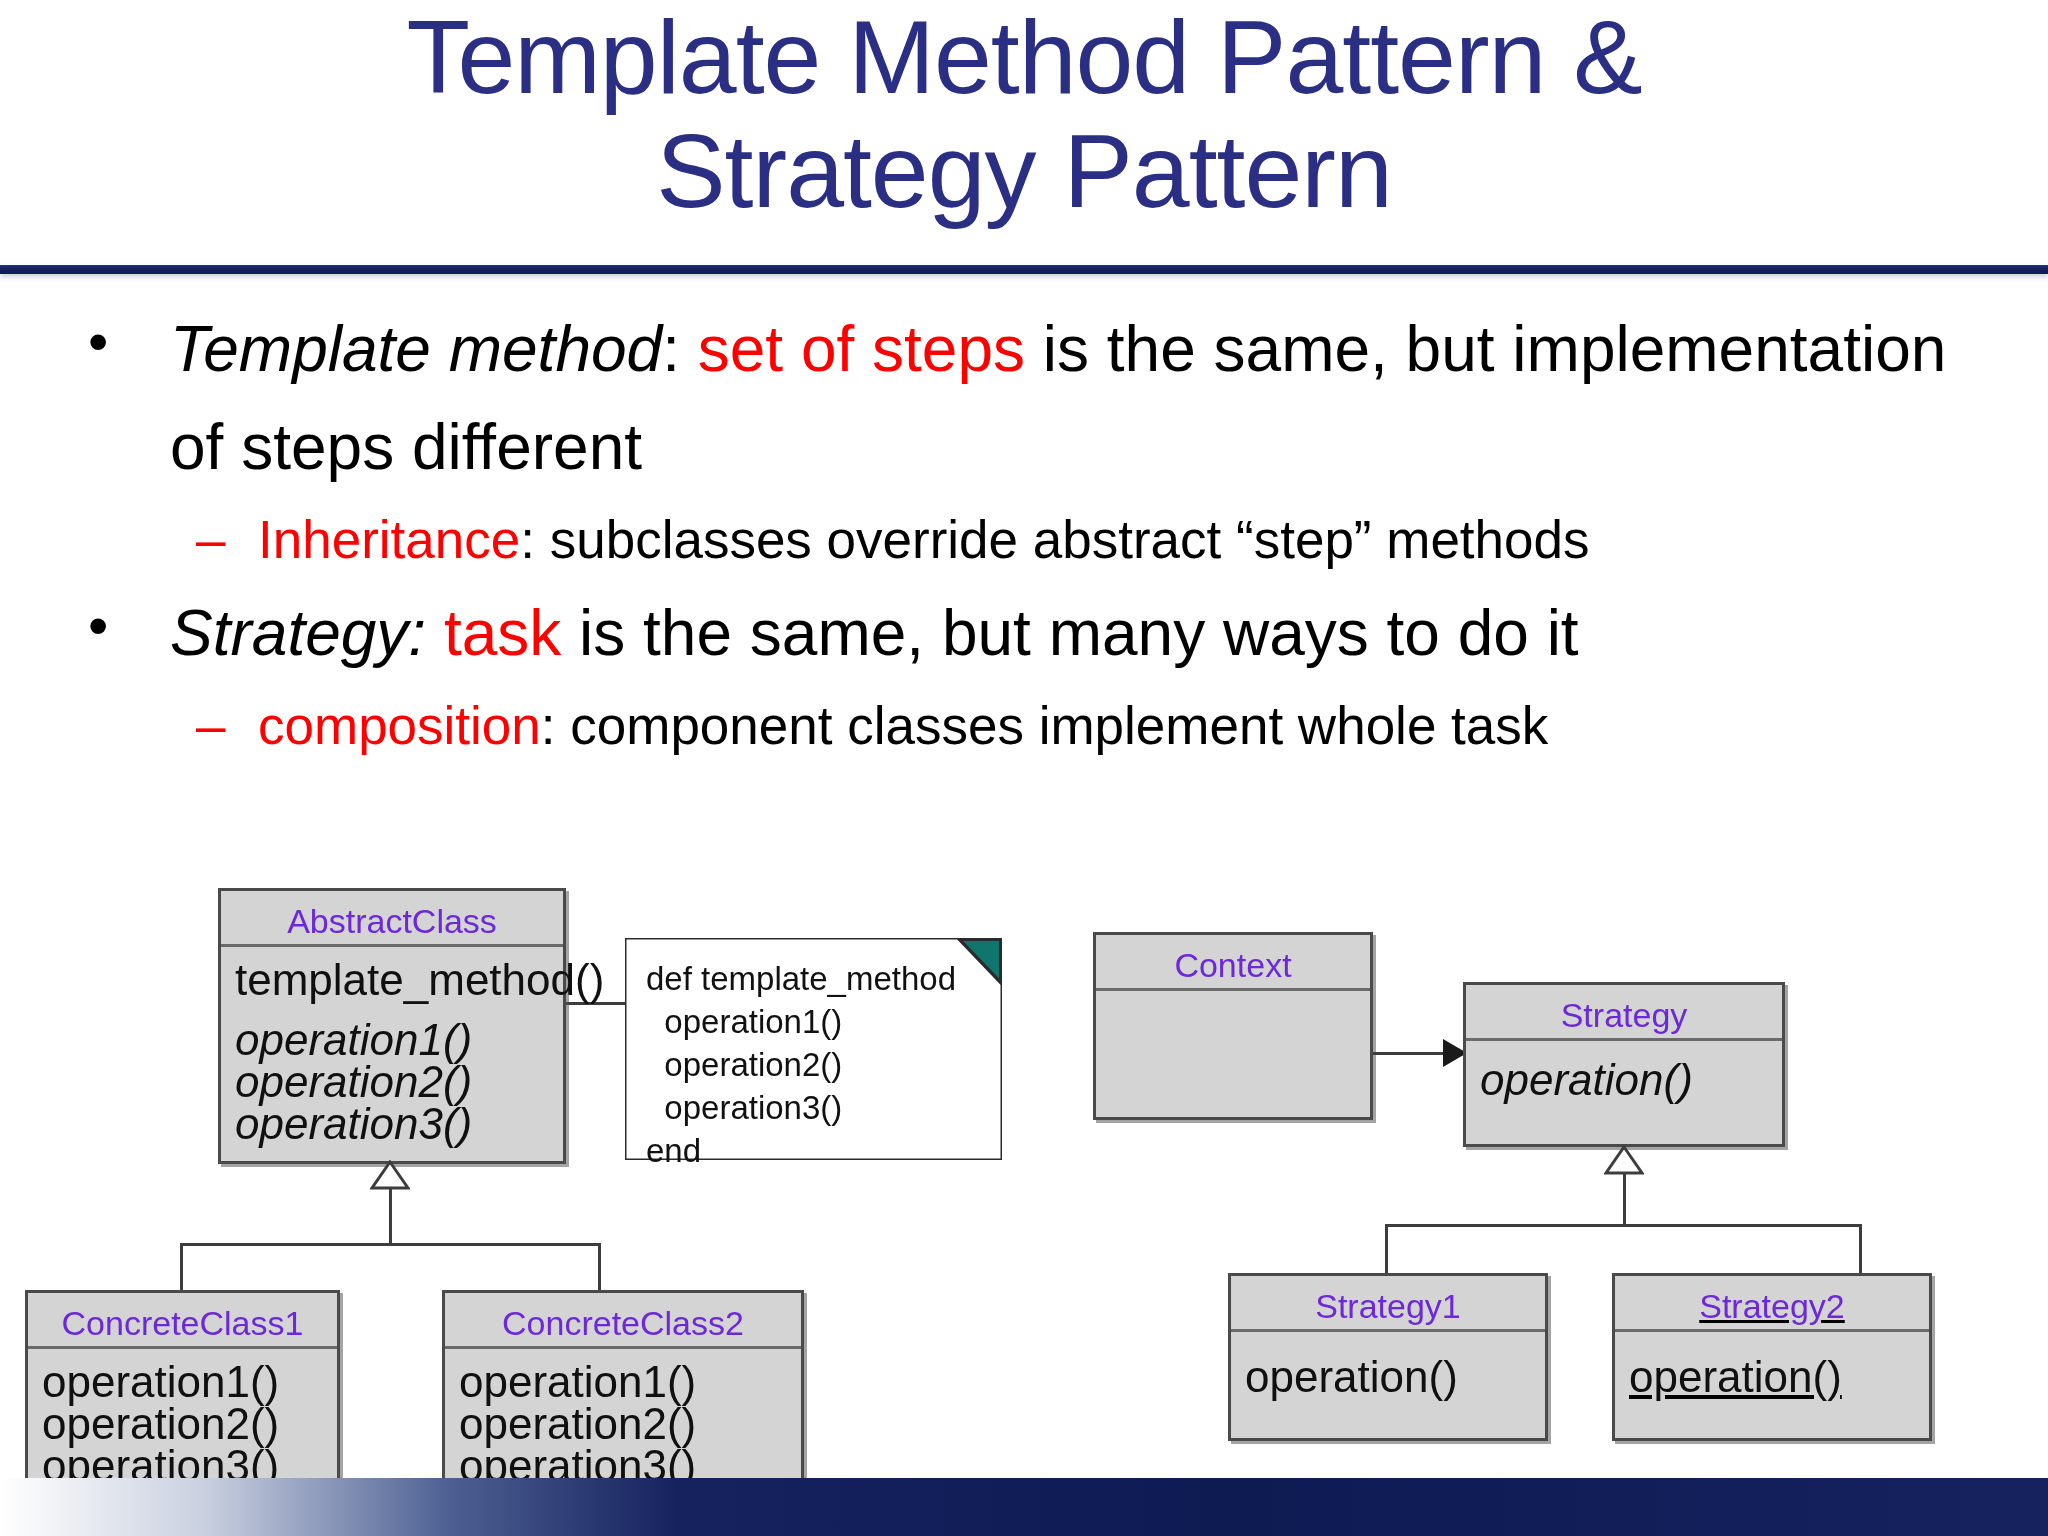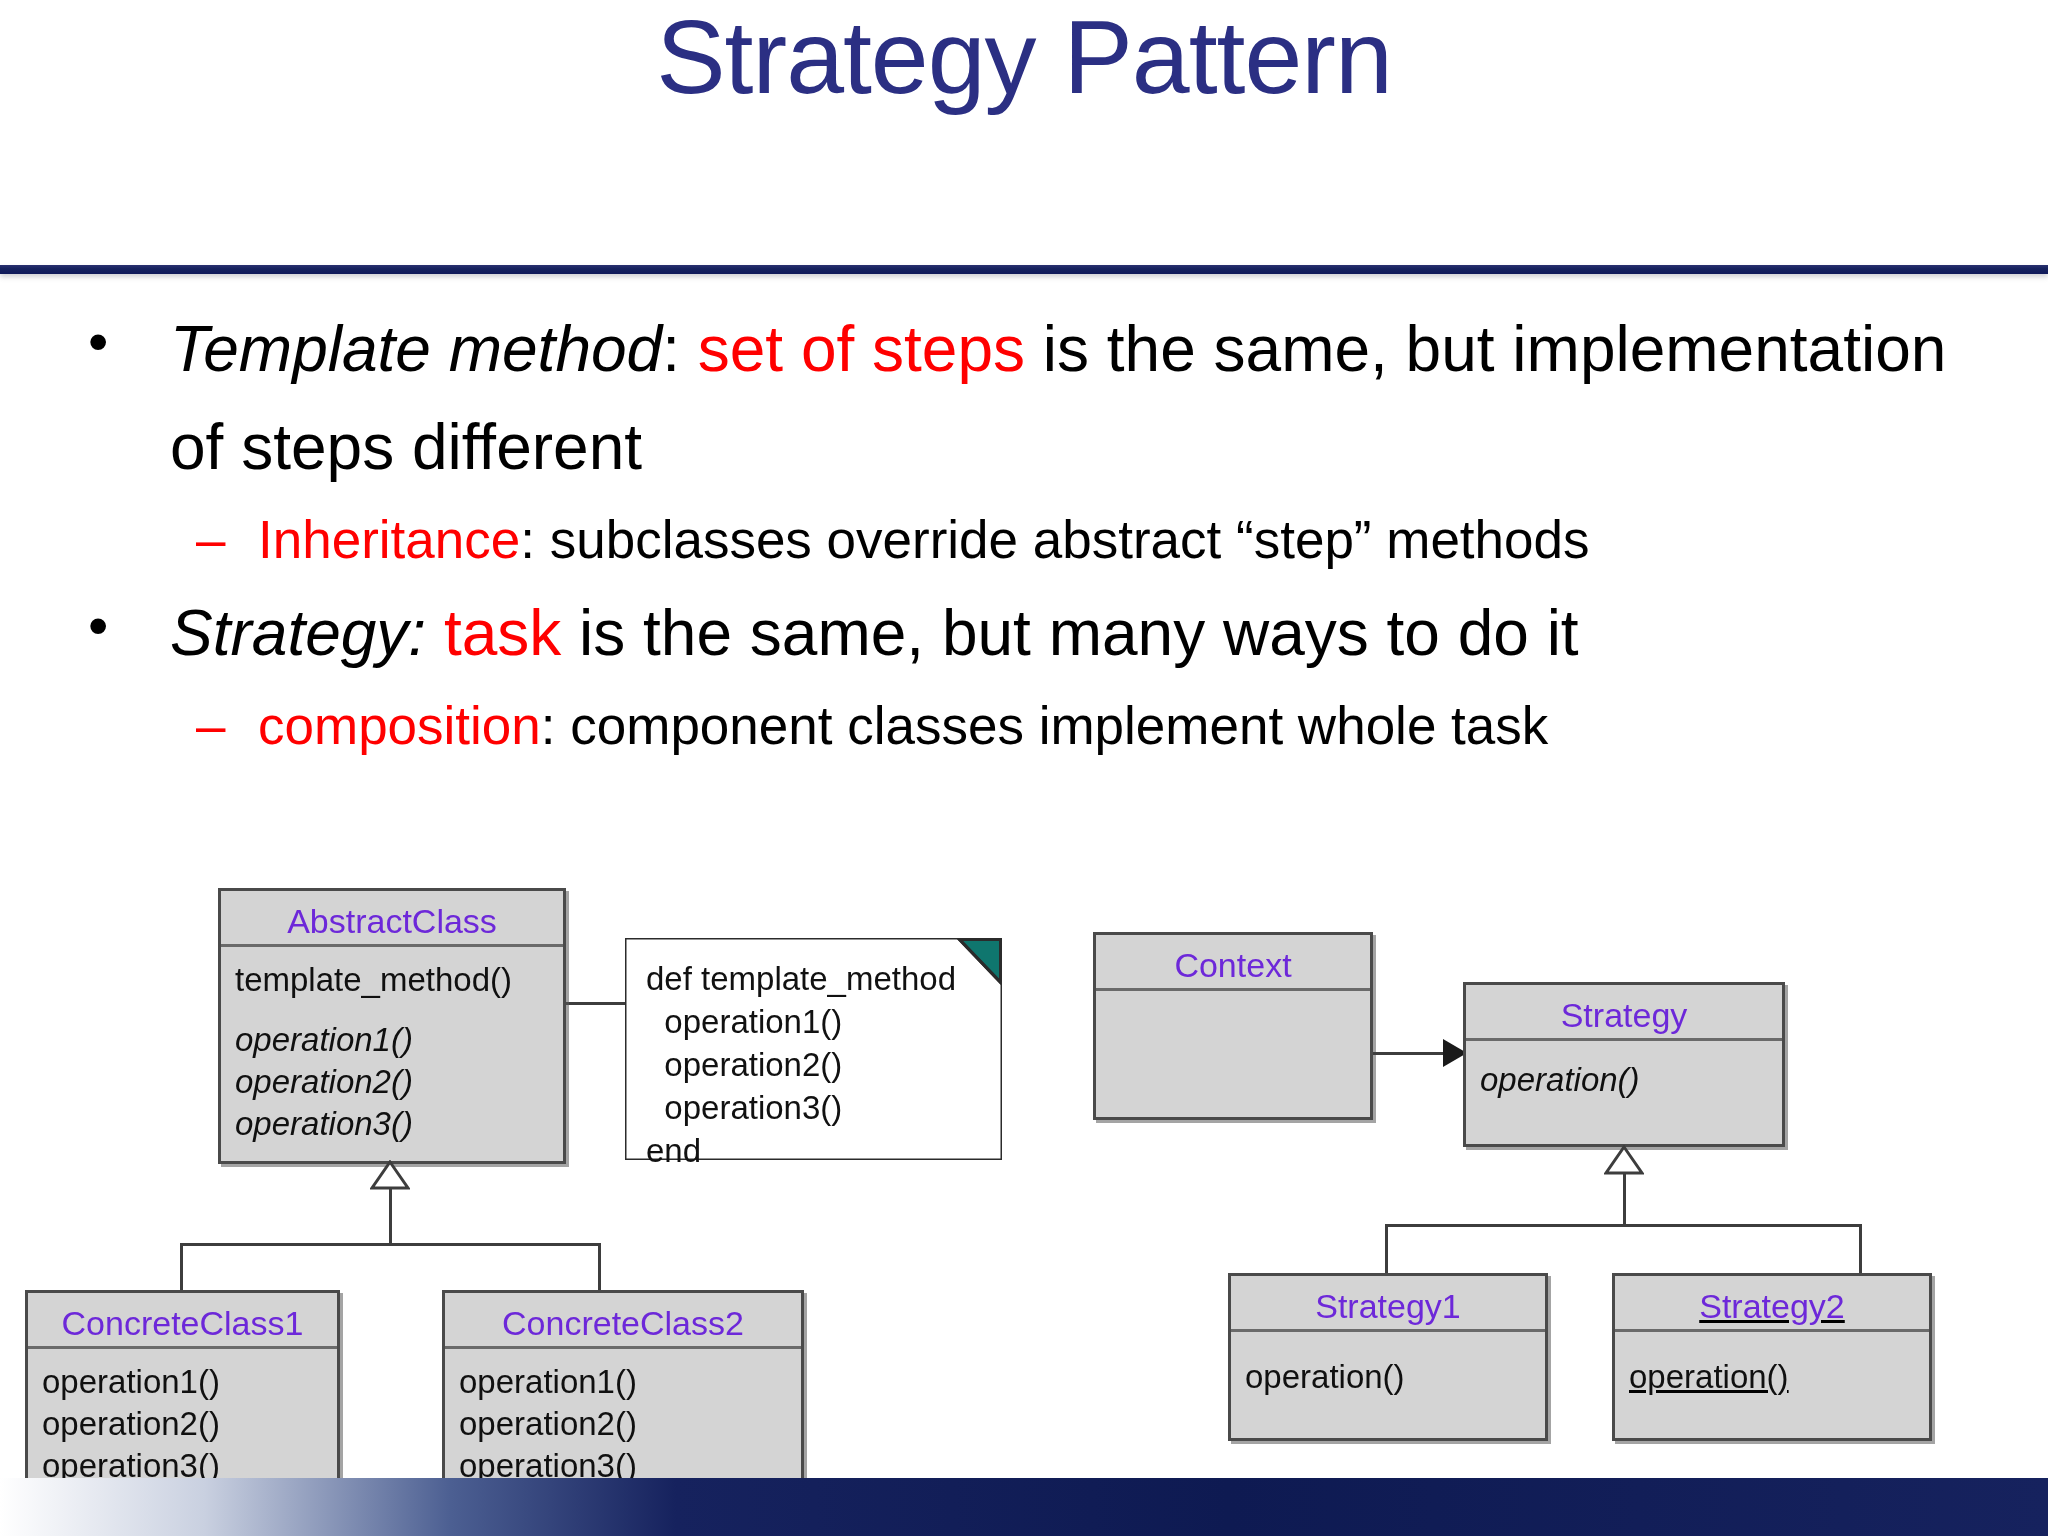--- a/index.html
+++ b/index.html
@@ -75,21 +75,21 @@
     text-align:center;
     font-size:34px;
     line-height:1.25;
     color:#6d28d9;
     padding:9px 6px 1px 6px;
     border-bottom:3px solid #6a6a6a;
     font-family:"Liberation Sans", sans-serif;
   }
   .uml-body{
     padding:12px 14px 10px 14px;
-    font-size:33px;
+    font-size:44px;
     line-height:42px;
     color:#101010;
   }
   .uml-body .abs{font-style:italic;}
   .spacer{height:18px;}
 
   .note-box{
     position:absolute;
     background:#0f766e;
     border:3px solid #2b2b2b;
@@ -110,20 +110,21 @@
   
   #footer-bar{
     position:absolute;left:0;bottom:0;width:2048px;height:58px;
     background:linear-gradient(to right,#ffffff 0%, #c9d0e0 10%, #4c5f92 22%, #16225e 33%, #0e1a52 60%, #16225e 100%);
   }
 </style>
 </head>
 <body>
 
 <div id="title-block">
+  <div class="title-line">Template Method Pattern &amp;</div>
   <div class="title-line">Strategy Pattern</div>
 </div>
 <div id="title-rule"></div>
 
 <div id="bullets">
 
   <div class="lvl1">
     <span class="dot">•</span><span class="it">Template method</span><span>: </span><span class="red">set of steps</span><span> is the same, but implementation of steps different</span>
   </div>
 

